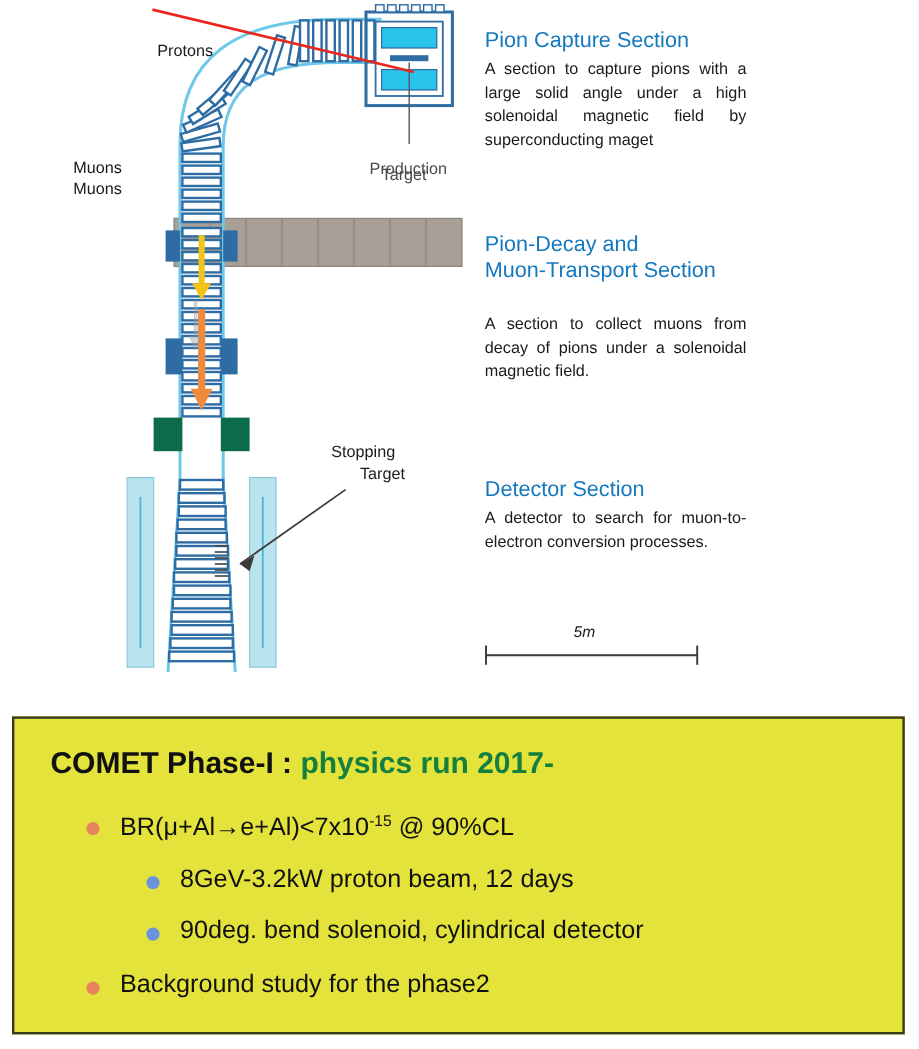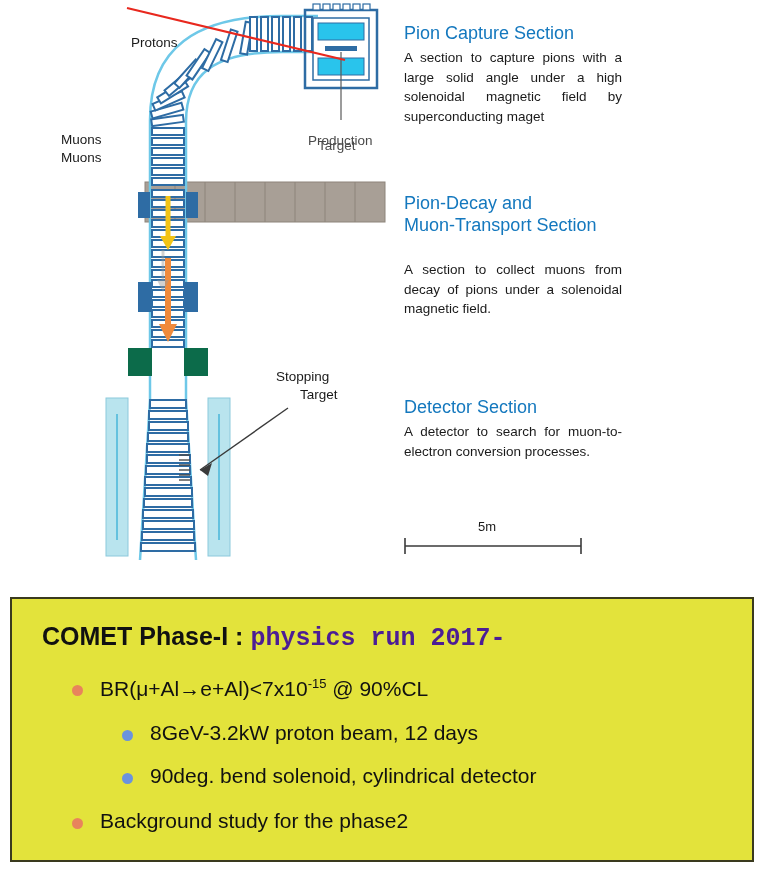--- a/index.html
+++ b/index.html
@@ -44,20 +44,21 @@
     font-size: 13.5px;
     color: #1a1a1a;
     line-height: 1.45;
     width: 218px;
     text-align: justify;
   }
   .scale-lbl {
     position: absolute;
     font-size: 13px;
     color: #1a1a1a;
+    font-style: italic;
   }
   
   #summary {
     position: absolute;
     left: 10px;
     top: 597px;
     width: 744px;
     height: 265px;
     background: #e3e33b;
     border: 2px solid #3a3a1e;
@@ -66,22 +67,21 @@
   #summary .headline {
     position: absolute;
     left: 30px;
     top: 23px;
     font-size: 25px;
     font-weight: bold;
     color: #111111;
     white-space: nowrap;
   }
   #summary .headline .blue {
-    color: #4c1d95;
-    font-family: Liberation Mono, monospace;
+    color: #15803d;
   }
   .bullet-row {
     position: absolute;
     display: flex;
     align-items: flex-start;
   }
   .bullet-dot {
     width: 11px;
     height: 11px;
     border-radius: 50%;

